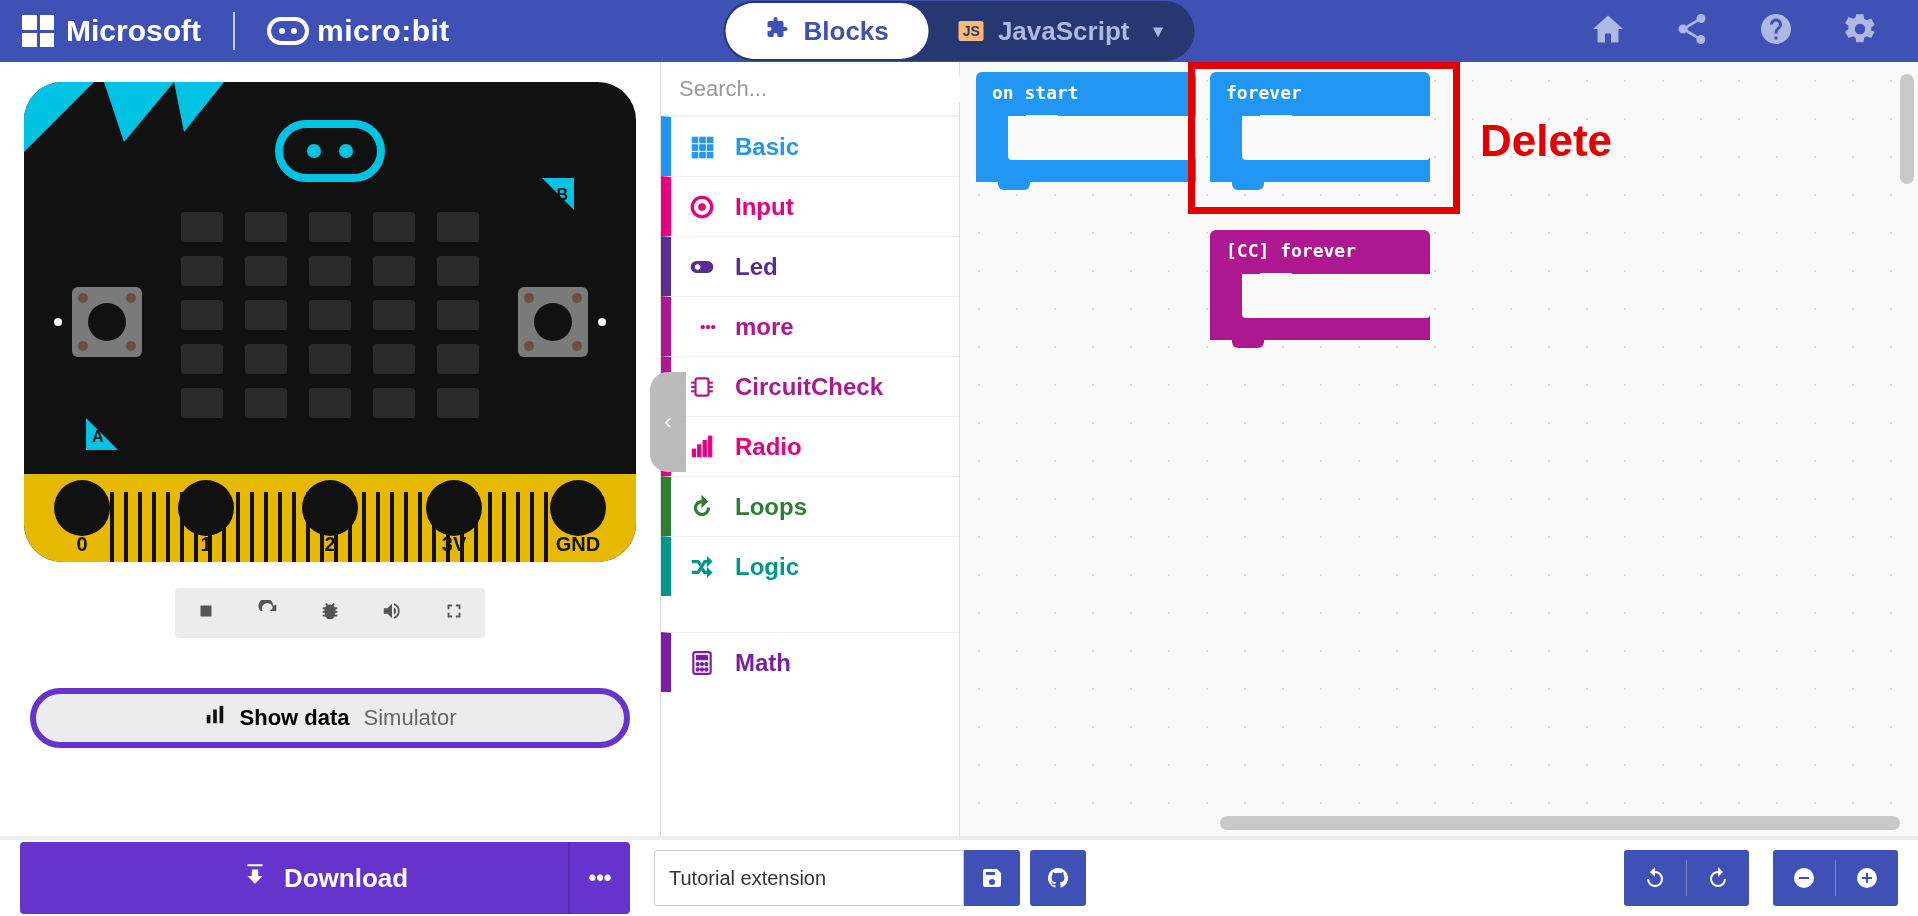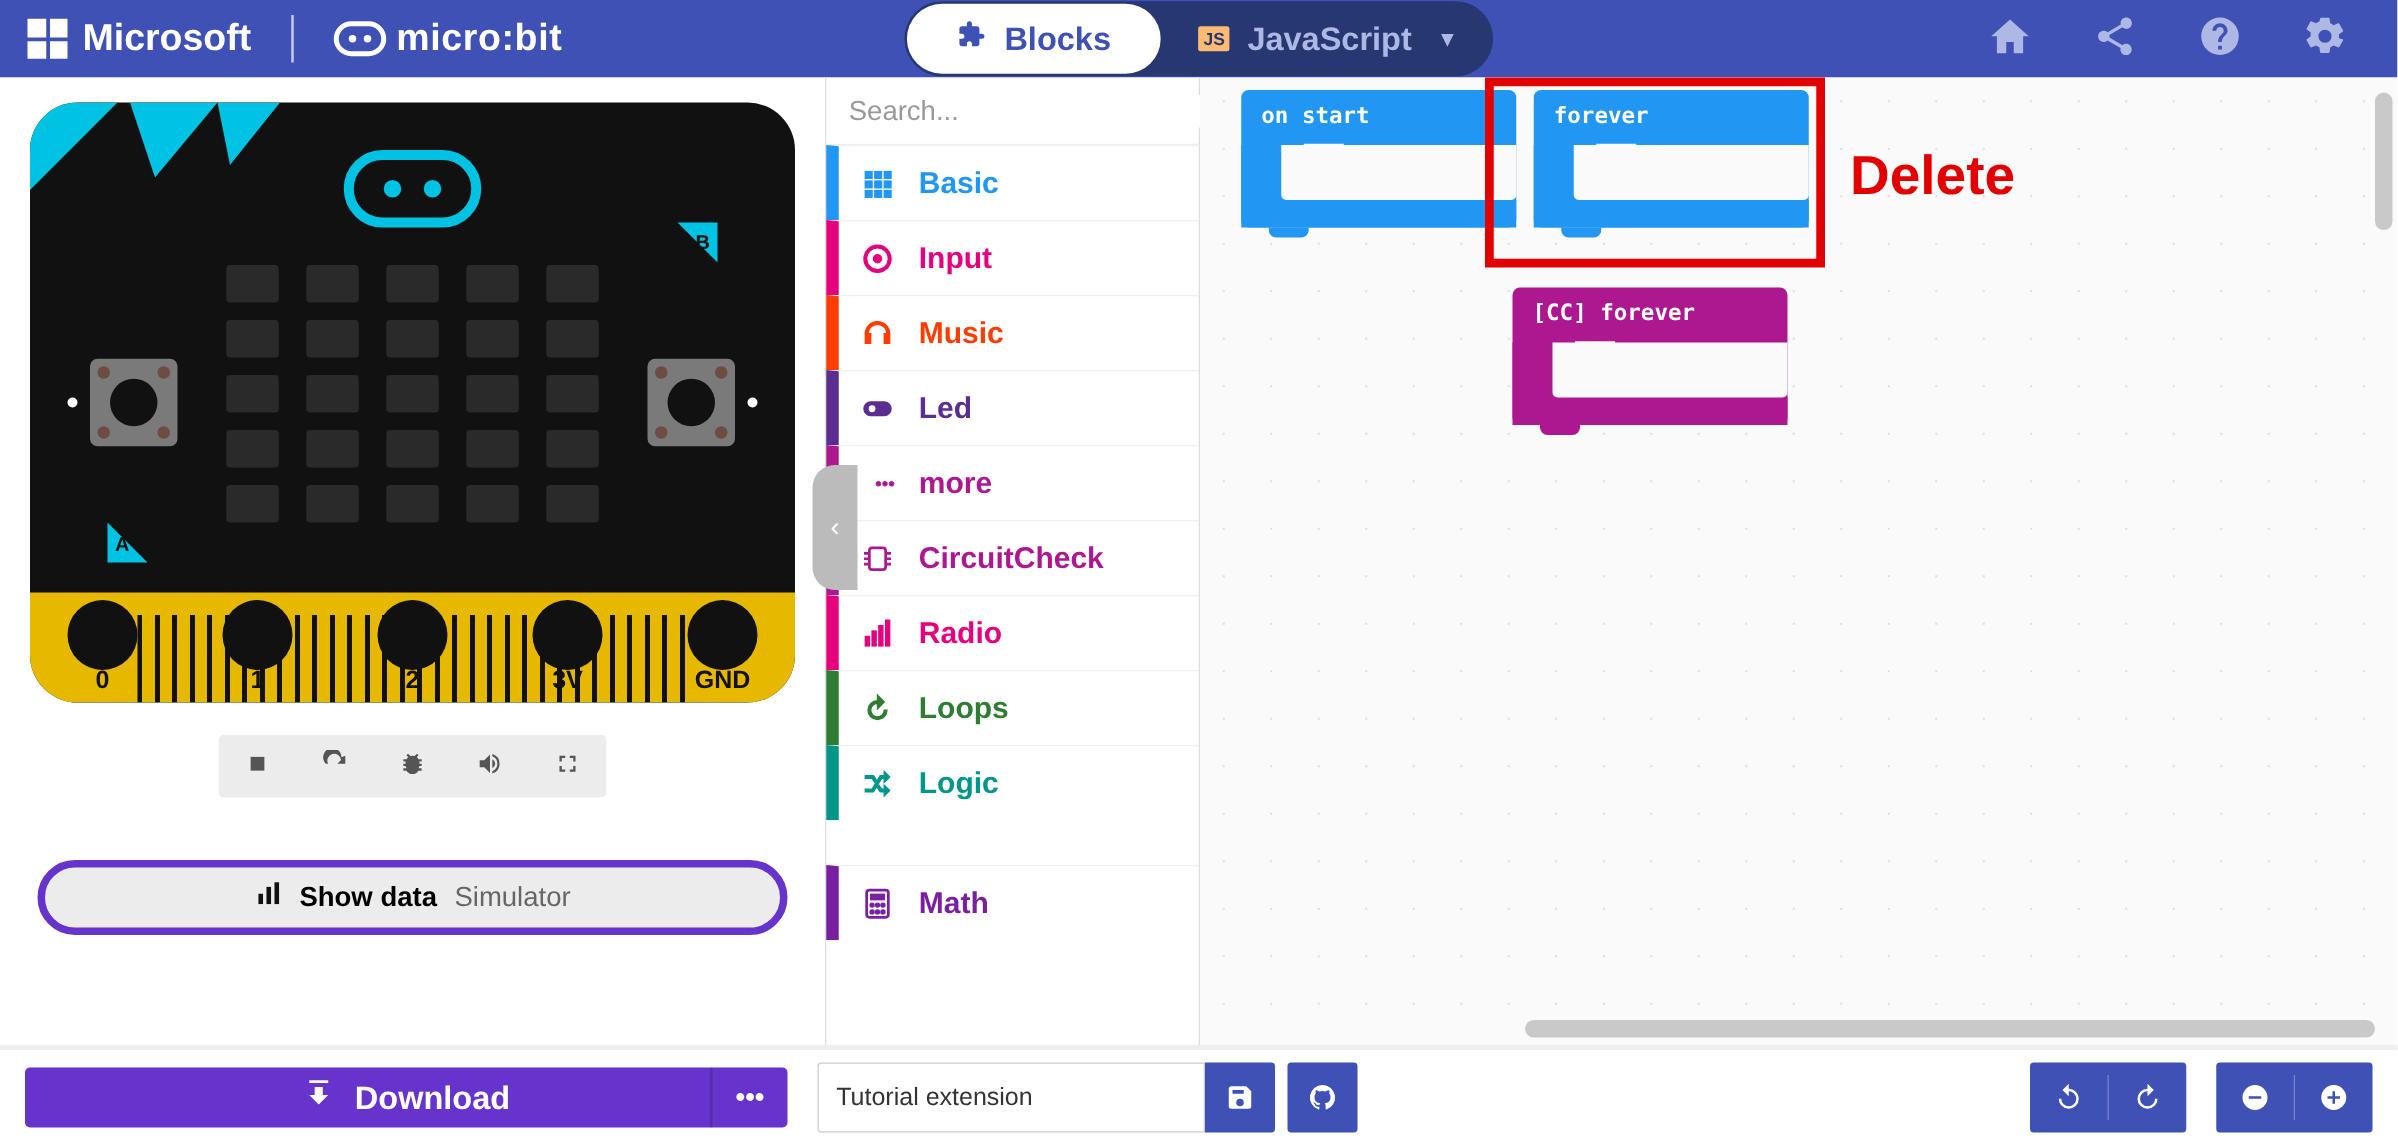--- a/index.html
+++ b/index.html
@@ -80,35 +80,35 @@
 
 
 .workspace{ flex:1; position:relative; background:#fafafa; background-image:radial-gradient(#ddd 1px, transparent 1px); background-size:38px 38px; }
 .block-hat{ position:absolute; border-radius:6px 6px 0 0; }
 .block-hat .top{ height:44px; color:#fff; font-family:Consolas, monospace; font-weight:700; font-size:18px; padding:10px 16px; border-radius:6px 6px 0 0;}
 .block-hat .mouth{ height:44px; display:flex;}
 .block-hat .mouth .left{ width:32px;}
 .block-hat .mouth .inner{ flex:1; background:#fafafa; border-radius:0 0 4px 4px; position:relative;}
 .block-hat .mouth .inner::before{content:"";position:absolute;left:18px;top:-1px;width:32px;height:10px;background:inherit;background:#fafafa;}
 .block-hat .bottom{ height:22px; border-radius:0 0 6px 6px;}
-.block-blue{ background:#2196F3;margin-left:17px;} .block-blue .mouth .left,.block-blue .bottom{background:#2196F3;}
+.block-blue{ background:#2196F3;} .block-blue .mouth .left,.block-blue .bottom{background:#2196F3;}
 .block-purple{ background:#AD1890;} .block-purple .mouth .left,.block-purple .bottom{background:#AD1890;}
 .notch{position:absolute; left:22px; bottom:-8px; width:32px; height:8px; background:inherit; border-radius:0 0 6px 6px;}
 
 .delete-box{ position:absolute; border:7px solid #E30000;}
 .delete-label{ position:absolute; color:#E30000; font-size:44px; font-weight:800;}
 
 .ws-scrollbar-h{position:absolute; left:20px; right:20px; bottom:6px; height:14px; background:transparent;}
 .ws-scrollbar-h .thumb{position:absolute; left:240px; width:680px; height:14px; background:#c9c9c9; border-radius:7px;}
 .ws-scrollbar-v{position:absolute; top:12px; bottom:20px; right:4px; width:14px;}
 .ws-scrollbar-v .thumb{position:absolute; top:0; height:110px; width:14px; background:#c9c9c9; border-radius:7px;}
 
 
 .footer{ position:absolute; left:0; right:0; bottom:0; height:80px; background:#fff; border-top:4px solid #eee; display:flex; align-items:center; padding:0 20px; gap:24px;}
-.dl-btn{ width:610px; height:48px; background:#6633CC; color:#fff; border-radius:4px; display:flex; align-items:center; justify-content:center; position:relative; font-size:26px; font-weight:700; gap:16px; cursor:pointer;}
+.dl-btn{ width:610px; height:72px; background:#6633CC; color:#fff; border-radius:4px; display:flex; align-items:center; justify-content:center; position:relative; font-size:26px; font-weight:700; gap:16px; cursor:pointer;}
 .dl-menu{ position:absolute; right:0; top:0; bottom:0; width:62px; border-left:2px solid rgba(0,0,0,.15); display:flex; align-items:center; justify-content:center; font-size:22px;}
 .proj-name{ display:flex; }
 .proj-name input{ width:310px; height:56px; border:1px solid #ccc; border-radius:3px 0 0 3px; font-size:20px; padding:0 14px; color:#333;}
 .icon-btn{ width:56px; height:56px; background:#3F51B5; color:#fff; display:flex; align-items:center; justify-content:center; cursor:pointer;}
 .icon-btn svg{width:24px;height:24px;fill:#fff;}
 .icon-btn.save{ border-radius:0 3px 3px 0;}
 .icon-btn.gh{ border-radius:3px; margin-left:10px;}
 .footer-spacer{ flex:1; }
 .pill{ height:56px; background:#3F51B5; color:#fff; border-radius:3px; display:flex; align-items:center;}
 .pill .seg{ width:62px; display:flex; align-items:center; justify-content:center; cursor:pointer;}
@@ -311,28 +311,20 @@
         </div>
         <div class="cat" style="border-left-color: rgb(230, 0, 126); color: rgb(230, 0, 126);">
           <span class="ic" style="fill:#E6007E;stroke:#E6007E;">
             <svg viewBox="0 0 24 24">
               <circle cx="12" cy="12" r="9" fill="none" stroke-width="3"></circle>
               <circle cx="12" cy="12" r="3"></circle>
             </svg>
           </span>
           <span>Input</span>
         </div>
-        <div class="cat" style="border-left-color: rgb(255, 61, 0); color: rgb(255, 61, 0);">
-          <span class="ic" style="fill:#FF3D00;stroke:#FF3D00;">
-            <svg viewBox="0 0 24 24">
-              <path d="M12 3a9 9 0 00-9 9v7h4v-7H5a7 7 0 0114 0h-2v7h4v-7a9 9 0 00-9-9z"></path>
-            </svg>
-          </span>
-          <span>Music</span>
-        </div>
         <div class="cat" style="border-left-color: rgb(92, 45, 145); color: rgb(92, 45, 145);">
           <span class="ic" style="fill:#5C2D91;stroke:#5C2D91;">
             <svg viewBox="0 0 24 24">
               <rect x="2" y="7" width="20" height="10" rx="5"></rect>
               <circle cx="8" cy="12" r="3" fill="#fff"></circle>
             </svg>
           </span>
           <span>Led</span>
         </div>
         <div class="cat" style="border-left-color: rgb(173, 24, 144); color: rgb(173, 24, 144);">

